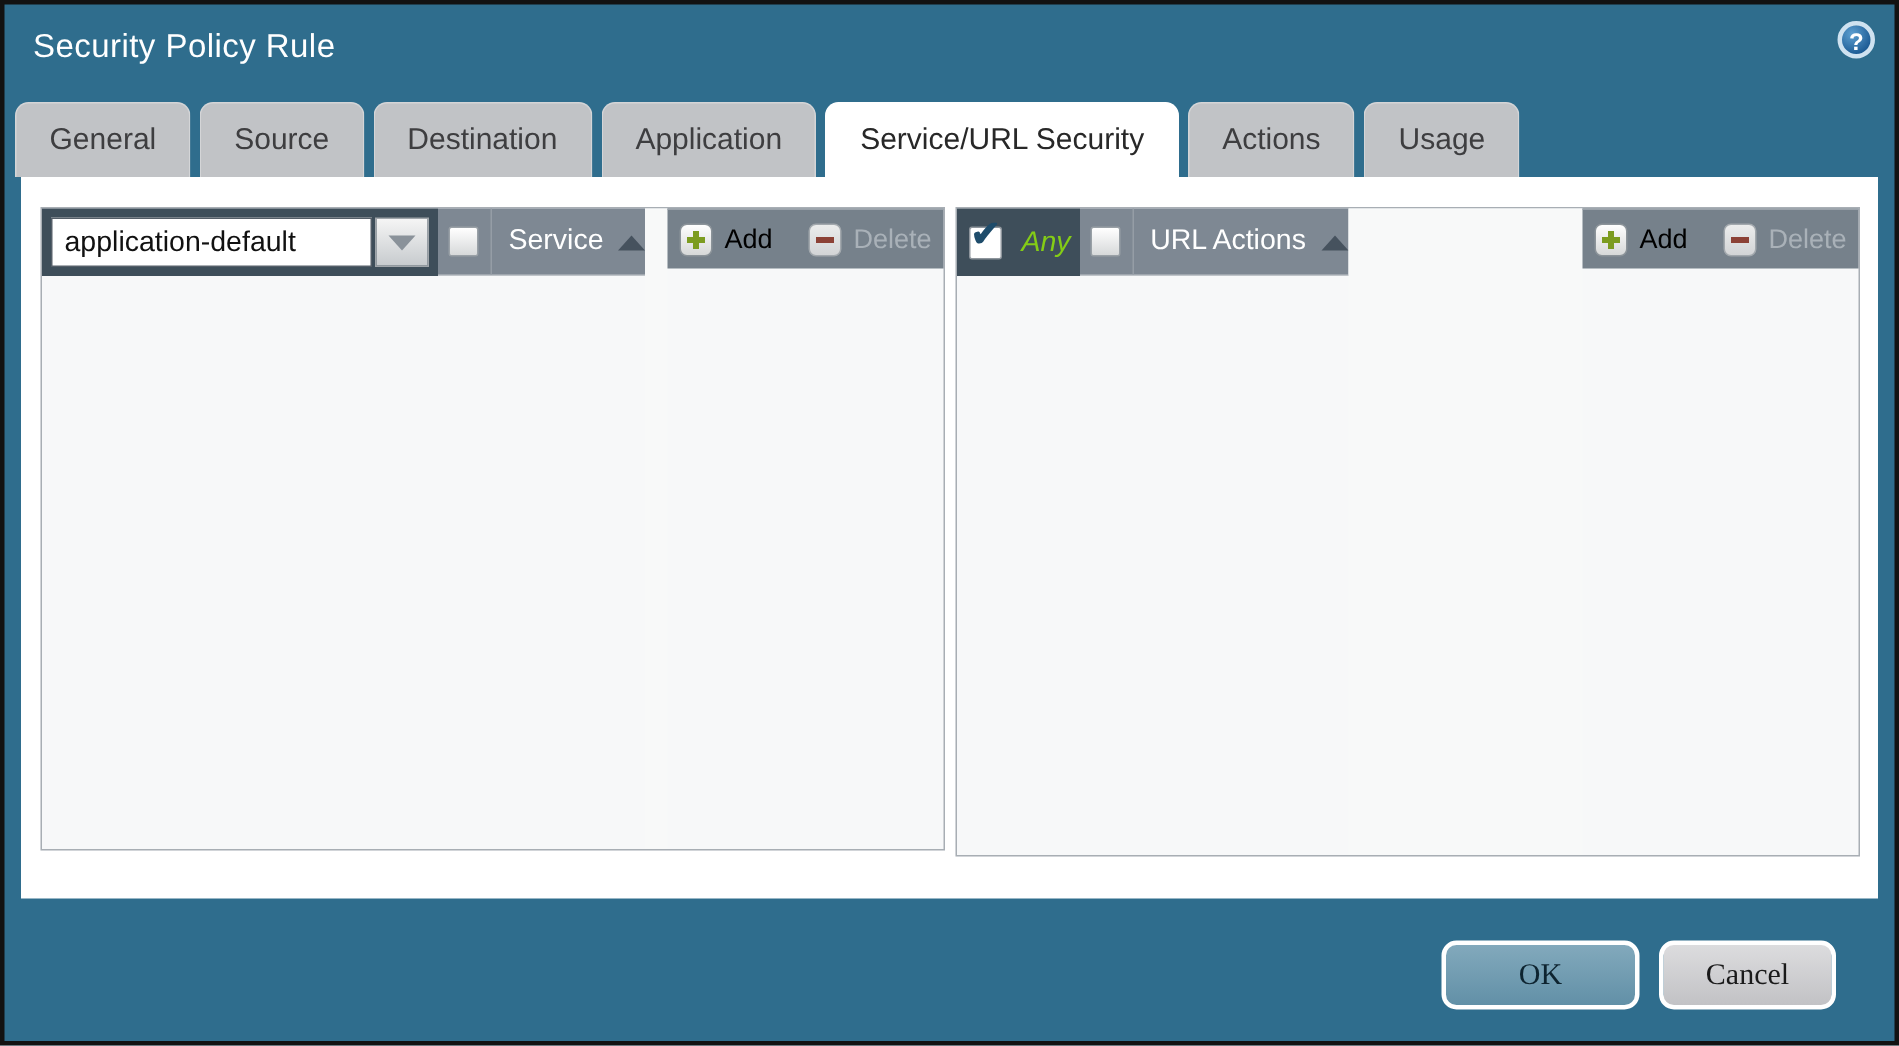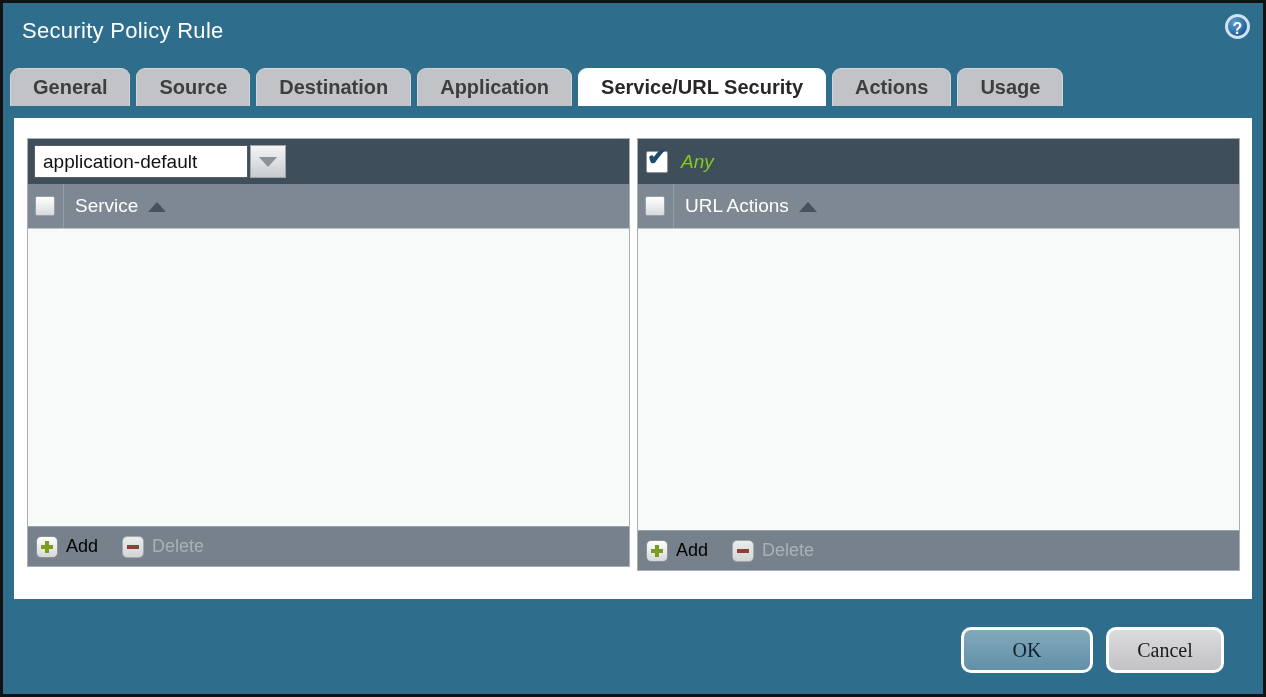--- a/index.html
+++ b/index.html
@@ -16,31 +16,31 @@
   .help {
     position:absolute; right:13px; top:11px; width:25px; height:25px;
     border-radius:50%; border:3px solid #cfe2f0; cursor:pointer;
     background:radial-gradient(circle at 35% 30%, #5d9fd0 0%, #1d5c95 75%);
     color:#fff; font-weight:bold; font-size:16px; text-align:center; line-height:24px;
   }
   
   .tabs { position:absolute; left:7px; top:65px; height:50px; display:flex; gap:6px; }
   .tab {
     background:#C1C3C6; color:#3E3E40; font-size:20px; cursor:pointer;
-    border-radius:9px 9px 0 0; padding:0 22px; height:38px;
+    border-radius:9px 9px 0 0; padding:0 22px; height:50px;
     display:flex; align-items:center; white-space:nowrap;
-    border:1px solid #d4d5d7; border-bottom:none;font-weight:bold;
+    border:1px solid #d4d5d7; border-bottom:none;
   }
   .tab.active { background:#fff; color:#282828; border-color:#fff; }
   
   .content { position:absolute; left:11px; top:115px; width:1238px; height:481px; background:#fff; }
   .panel {
     position:absolute; top:20px; width:603px; height:429px;
     border:1px solid #A8AEB4; background:#F7F8F9;
-    display:flex; flex-direction:column;
+    display:flex; flex-direction:row;
   }
   .panel.left  { left:13px; }
   .panel.right { left:623px; height:433px; }
   .panel-top {
     height:45px; flex:none; background:#3E4E5A;
     display:flex; align-items:center; padding:0 6px;
   }
   .combo { display:flex; align-items:center; }
   .combo input {
     width:214px; height:33px; border:1px solid #545E68; background:#fff;

